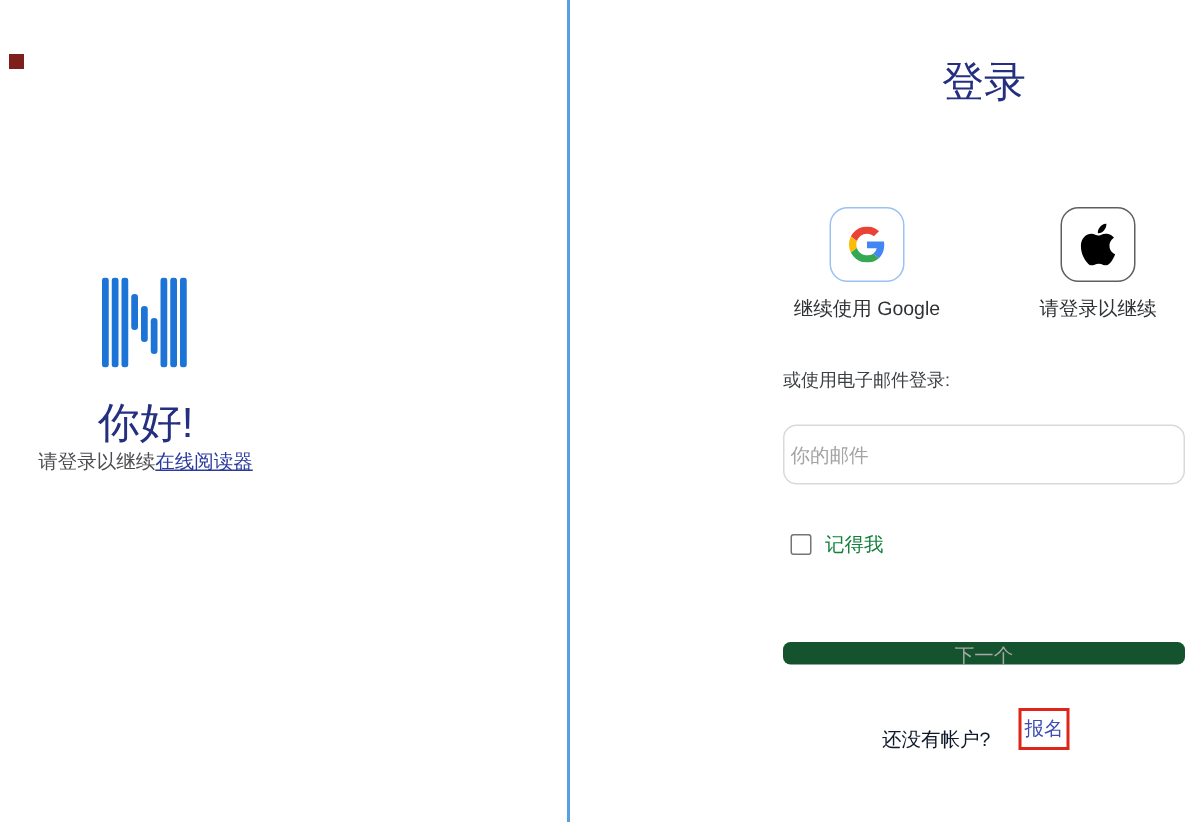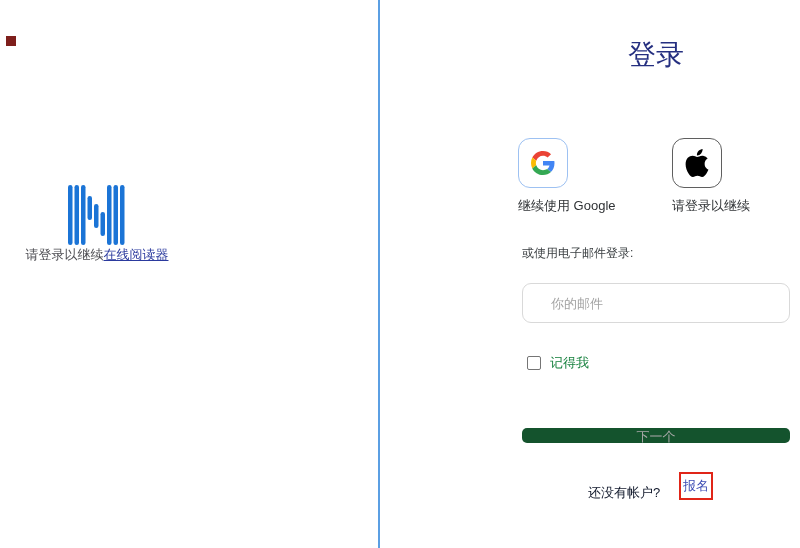--- a/index.html
+++ b/index.html
@@ -68,20 +68,21 @@
     font-weight: 400;
     color: #252f80;
   }
 
   .social-item {
     position: absolute;
     top: 138px;
     width: 120px;
     display: flex;
     flex-direction: column;
+    align-items: center;
   }
   .social-item.google { left: 518px; }
   .social-item.apple  { left: 672px; }
   .social-box {
     width: 50px; height: 50px;
     background: #fff;
     border-radius: 12px;
     display: flex;
     align-items: center;
     justify-content: center;
@@ -105,21 +106,21 @@
     color: #3c4043;
     white-space: nowrap;
   }
 
   .email-input {
     position: absolute;
     left: 522px; top: 283px;
     width: 268px; height: 40px;
     border: 1px solid #d9d9d9;
     border-radius: 9px;
-    padding: 0 28px;
+    padding: 0 4px;
     font-size: 13px;
     font-family: "Liberation Sans", sans-serif;
     color: #333;
     outline: none;
     background: #fff;
   }
   .email-input::placeholder { color: #a3a3a3; }
 
   .remember-row {
     position: absolute;
@@ -189,20 +190,21 @@
         <rect x="6.5" y="0" width="4.5" height="60" rx="2.2"></rect>
         <rect x="13" y="0" width="4.5" height="60" rx="2.2"></rect>
         <rect x="19.5" y="11" width="4.5" height="24" rx="2.2"></rect>
         <rect x="26" y="19" width="4.5" height="24" rx="2.2"></rect>
         <rect x="32.5" y="27" width="4.5" height="24" rx="2.2"></rect>
         <rect x="39" y="0" width="4.5" height="60" rx="2.2"></rect>
         <rect x="45.5" y="0" width="4.5" height="60" rx="2.2"></rect>
         <rect x="52" y="0" width="4.5" height="60" rx="2.2"></rect>
       </g>
     </svg>
+    <div class="greeting">你好!</div>
     <div class="prompt">
       <span>请登录以继续</span><a href="#">在线阅读器</a>
     </div>
   </div>
 
   <div class="divider"></div>
 
   <div class="login-title">登录</div>
 
   <div class="social-item google">

